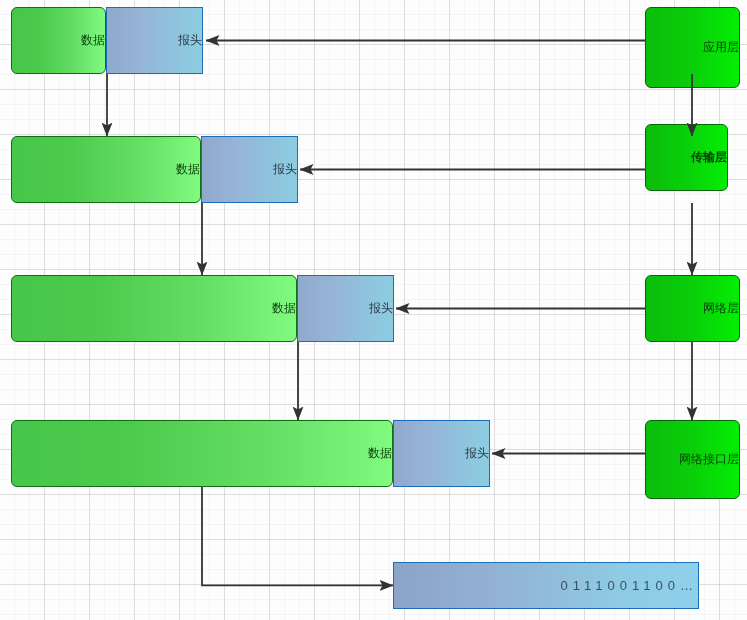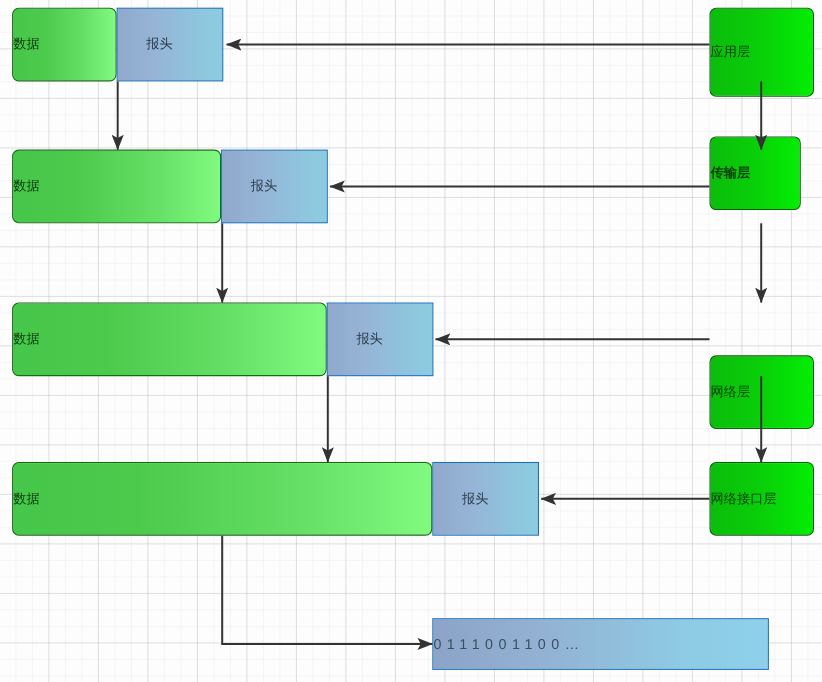--- a/index.html
+++ b/index.html
@@ -7,21 +7,21 @@
   body{width:747px;height:620px;overflow:hidden;font-family:"Liberation Sans",sans-serif;background:#ffffff;}
   #canvas{position:relative;width:747px;height:620px;overflow:hidden;background-color:#fdfdfd;
     background-image:
       linear-gradient(to right, rgba(170,170,178,0.30) 1px, transparent 1px),
       linear-gradient(to bottom, rgba(170,170,178,0.30) 1px, transparent 1px),
       linear-gradient(to right, rgba(200,200,208,0.16) 1px, transparent 1px),
       linear-gradient(to bottom, rgba(200,200,208,0.16) 1px, transparent 1px);
     background-size:45px 45px,45px 45px,15px 15px,15px 15px;
     background-position:-1px -1px,-1px -1px,-1px -1px,-1px -1px;
   }
-  .box{position:absolute;box-sizing:border-box;display:flex;align-items:center;justify-content:flex-start;}
+  .box{position:absolute;box-sizing:border-box;display:flex;align-items:center;justify-content:flex-end;}
   .gbox{border:1.6px solid #116d11;border-radius:6px;
     background:linear-gradient(to right,#46c64a 0%,#4cca4c 30%,#66e066 70%,#80fb80 100%);
     color:#0c3d0c;font-size:12px;}
   .bbox{border:1.6px solid #1b6fb8;
     background:linear-gradient(to right,#90a8cc 0%,#96b4d6 35%,#8ec6de 80%,#8ccce0 100%);
     color:#2a3a4a;font-size:12px;padding-left:26px;}
   .rbox{border:1.6px solid #056605;border-radius:6px;
     background:linear-gradient(to right,#0bbd0b 0%,#09cf09 50%,#04ee04 100%);
     color:#054205;font-size:12px;}
   .bitbar{border:1.6px solid #1b6fb8;
@@ -65,24 +65,24 @@
   <div class="box bitbar" style="left:393px;top:562px;width:306px;height:47px;">
     <span>0111001100…</span>
   </div>
 
   <div class="box rbox" style="left:645px;top:7px;width:95px;height:81px;">
     <span>应用层</span>
   </div>
   <div class="box rbox" style="left:645px;top:124px;width:83px;height:67px;font-weight:bold;">
     <span>传输层</span>
   </div>
-  <div class="box rbox" style="left:645px;top:275px;width:95px;height:67px;margin-top:48px;">
+  <div class="box rbox" style="left:645px;top:275px;width:95px;height:67px;">
     <span>网络层</span>
   </div>
-  <div class="box rbox" style="left:645px;top:420px;width:95px;height:67px;">
+  <div class="box rbox" style="left:645px;top:420px;width:95px;height:79px;">
     <span>网络接口层</span>
   </div>
 
   <svg class="over" viewBox="0 0 747 620">
     <defs>
       <marker id="ah" markerWidth="14" markerHeight="11" refX="13.5" refY="5.5" orient="auto" markerUnits="userSpaceOnUse">
         <path d="M0,0 L14,5.5 L0,11 L3,5.5 Z" fill="#333"></path>
       </marker>
     </defs>
     <g stroke="#333" stroke-width="1.8" fill="none">

